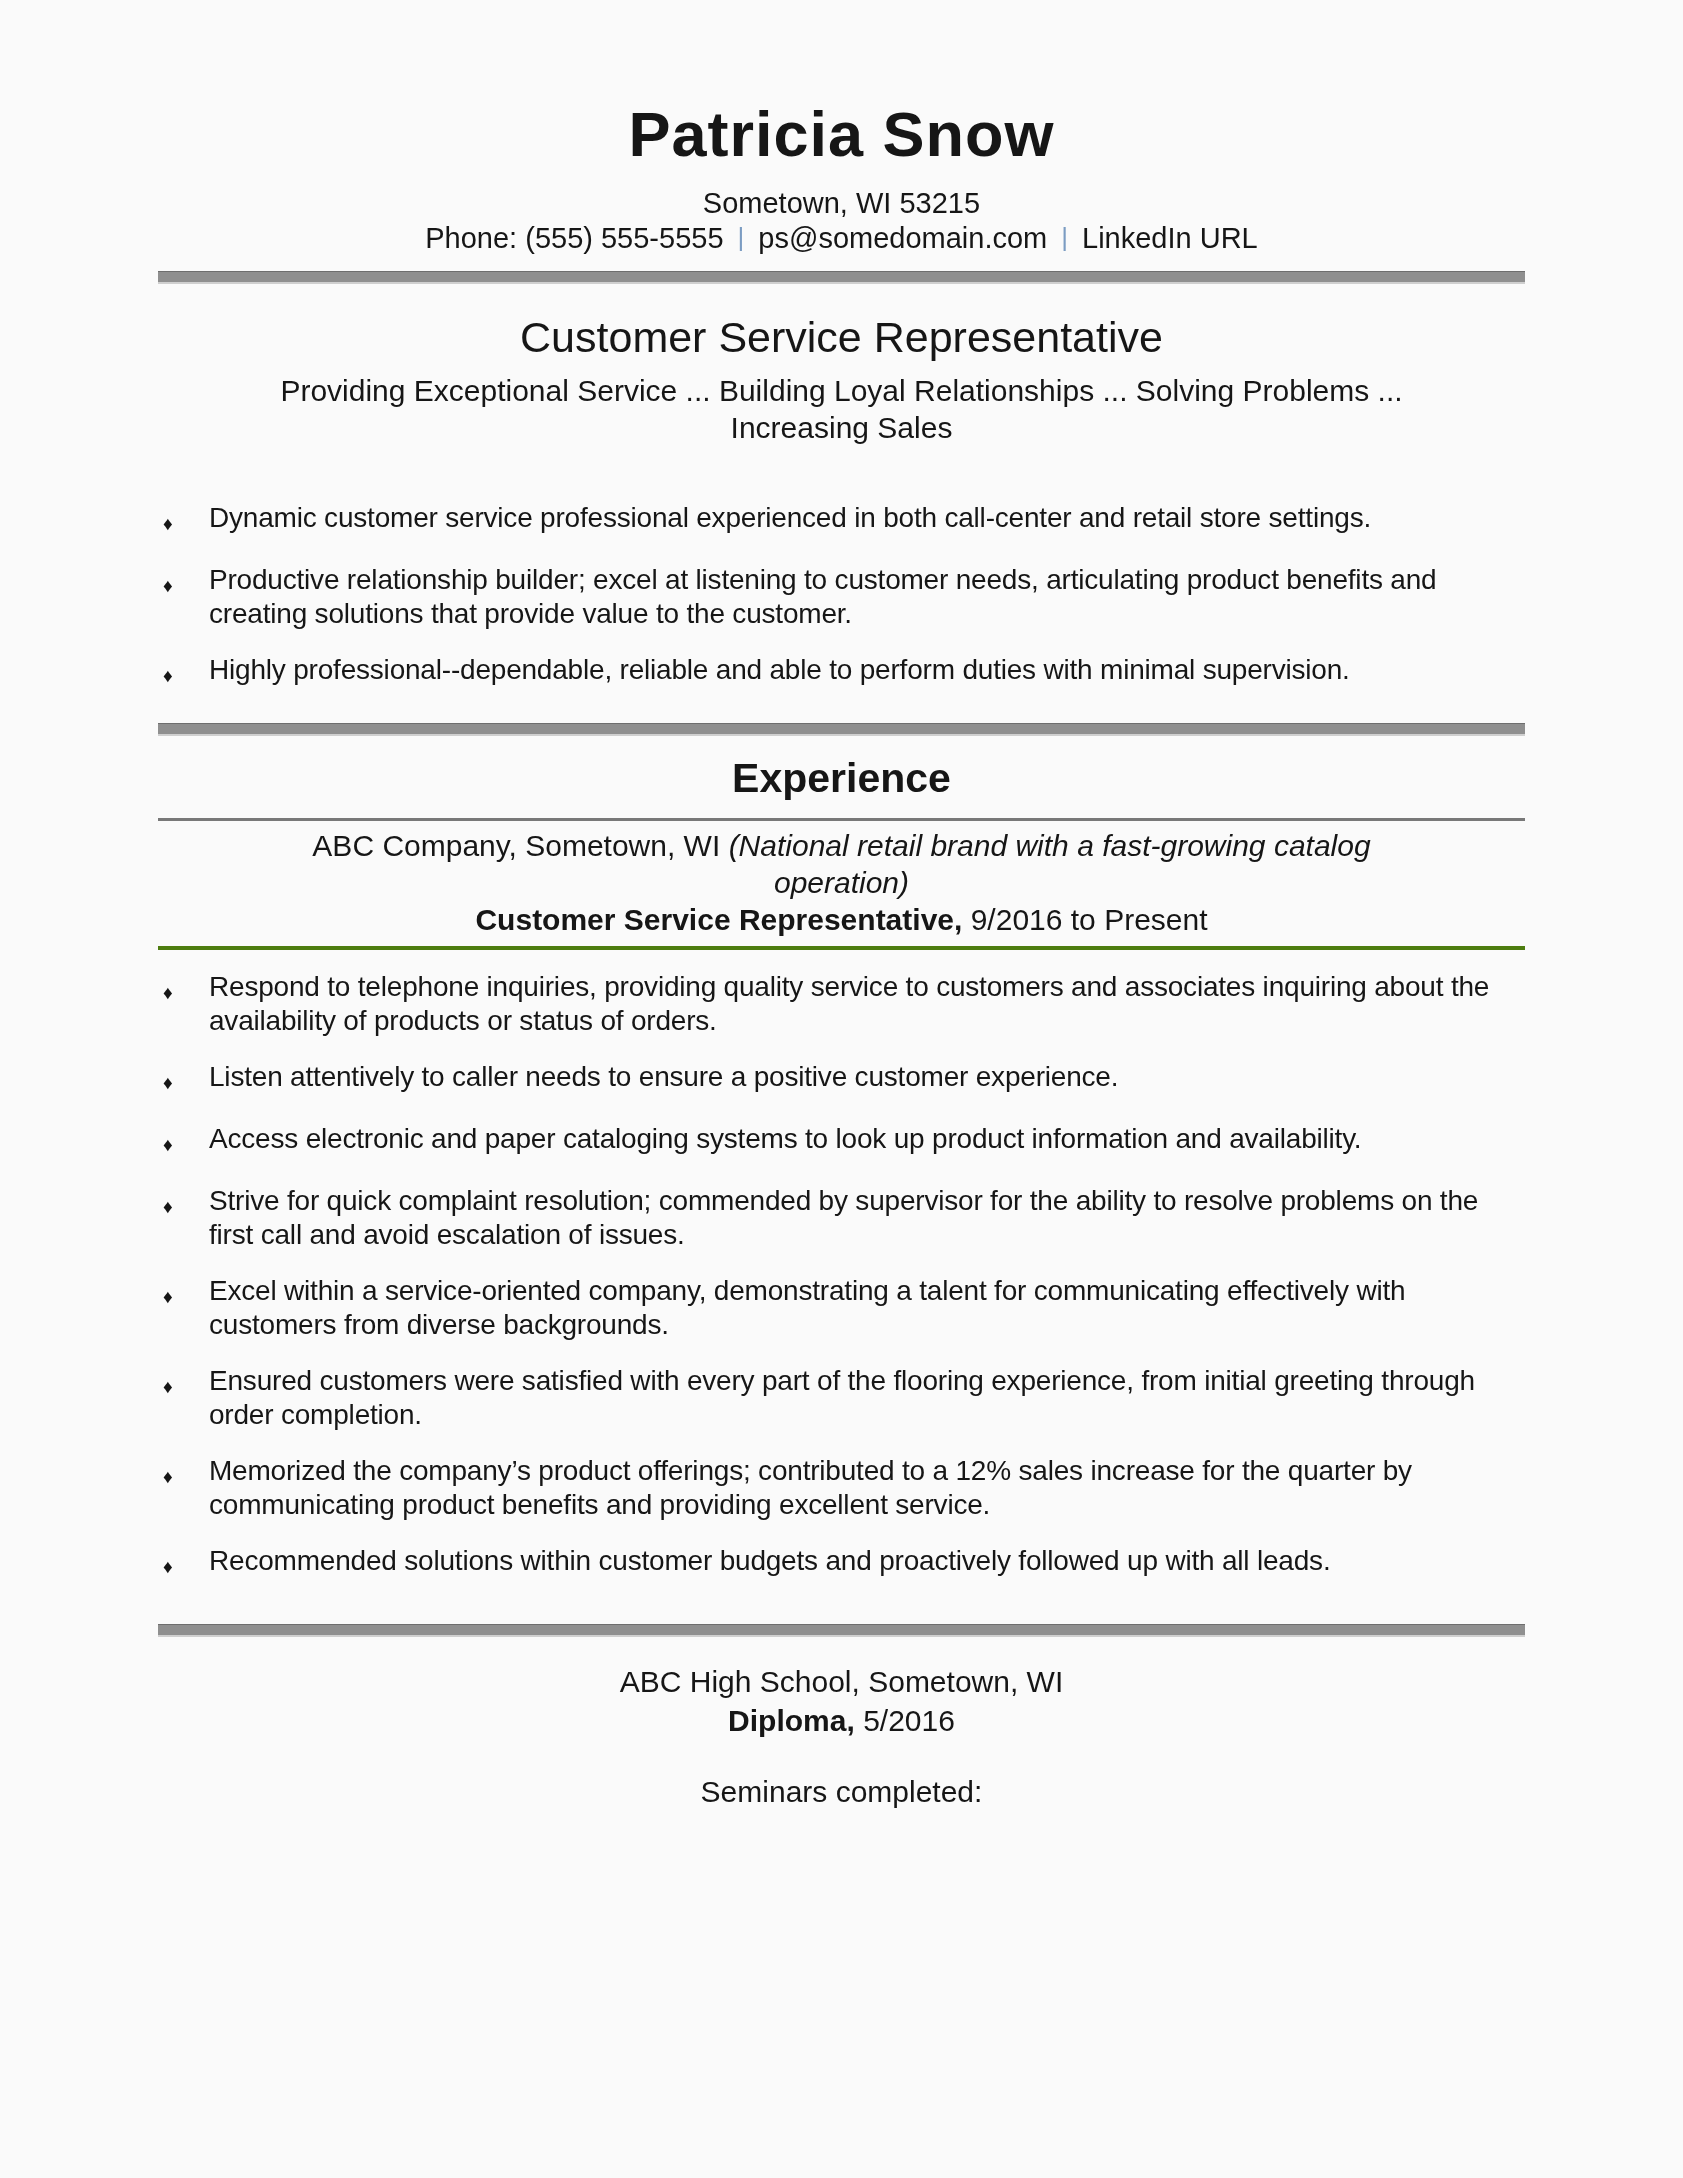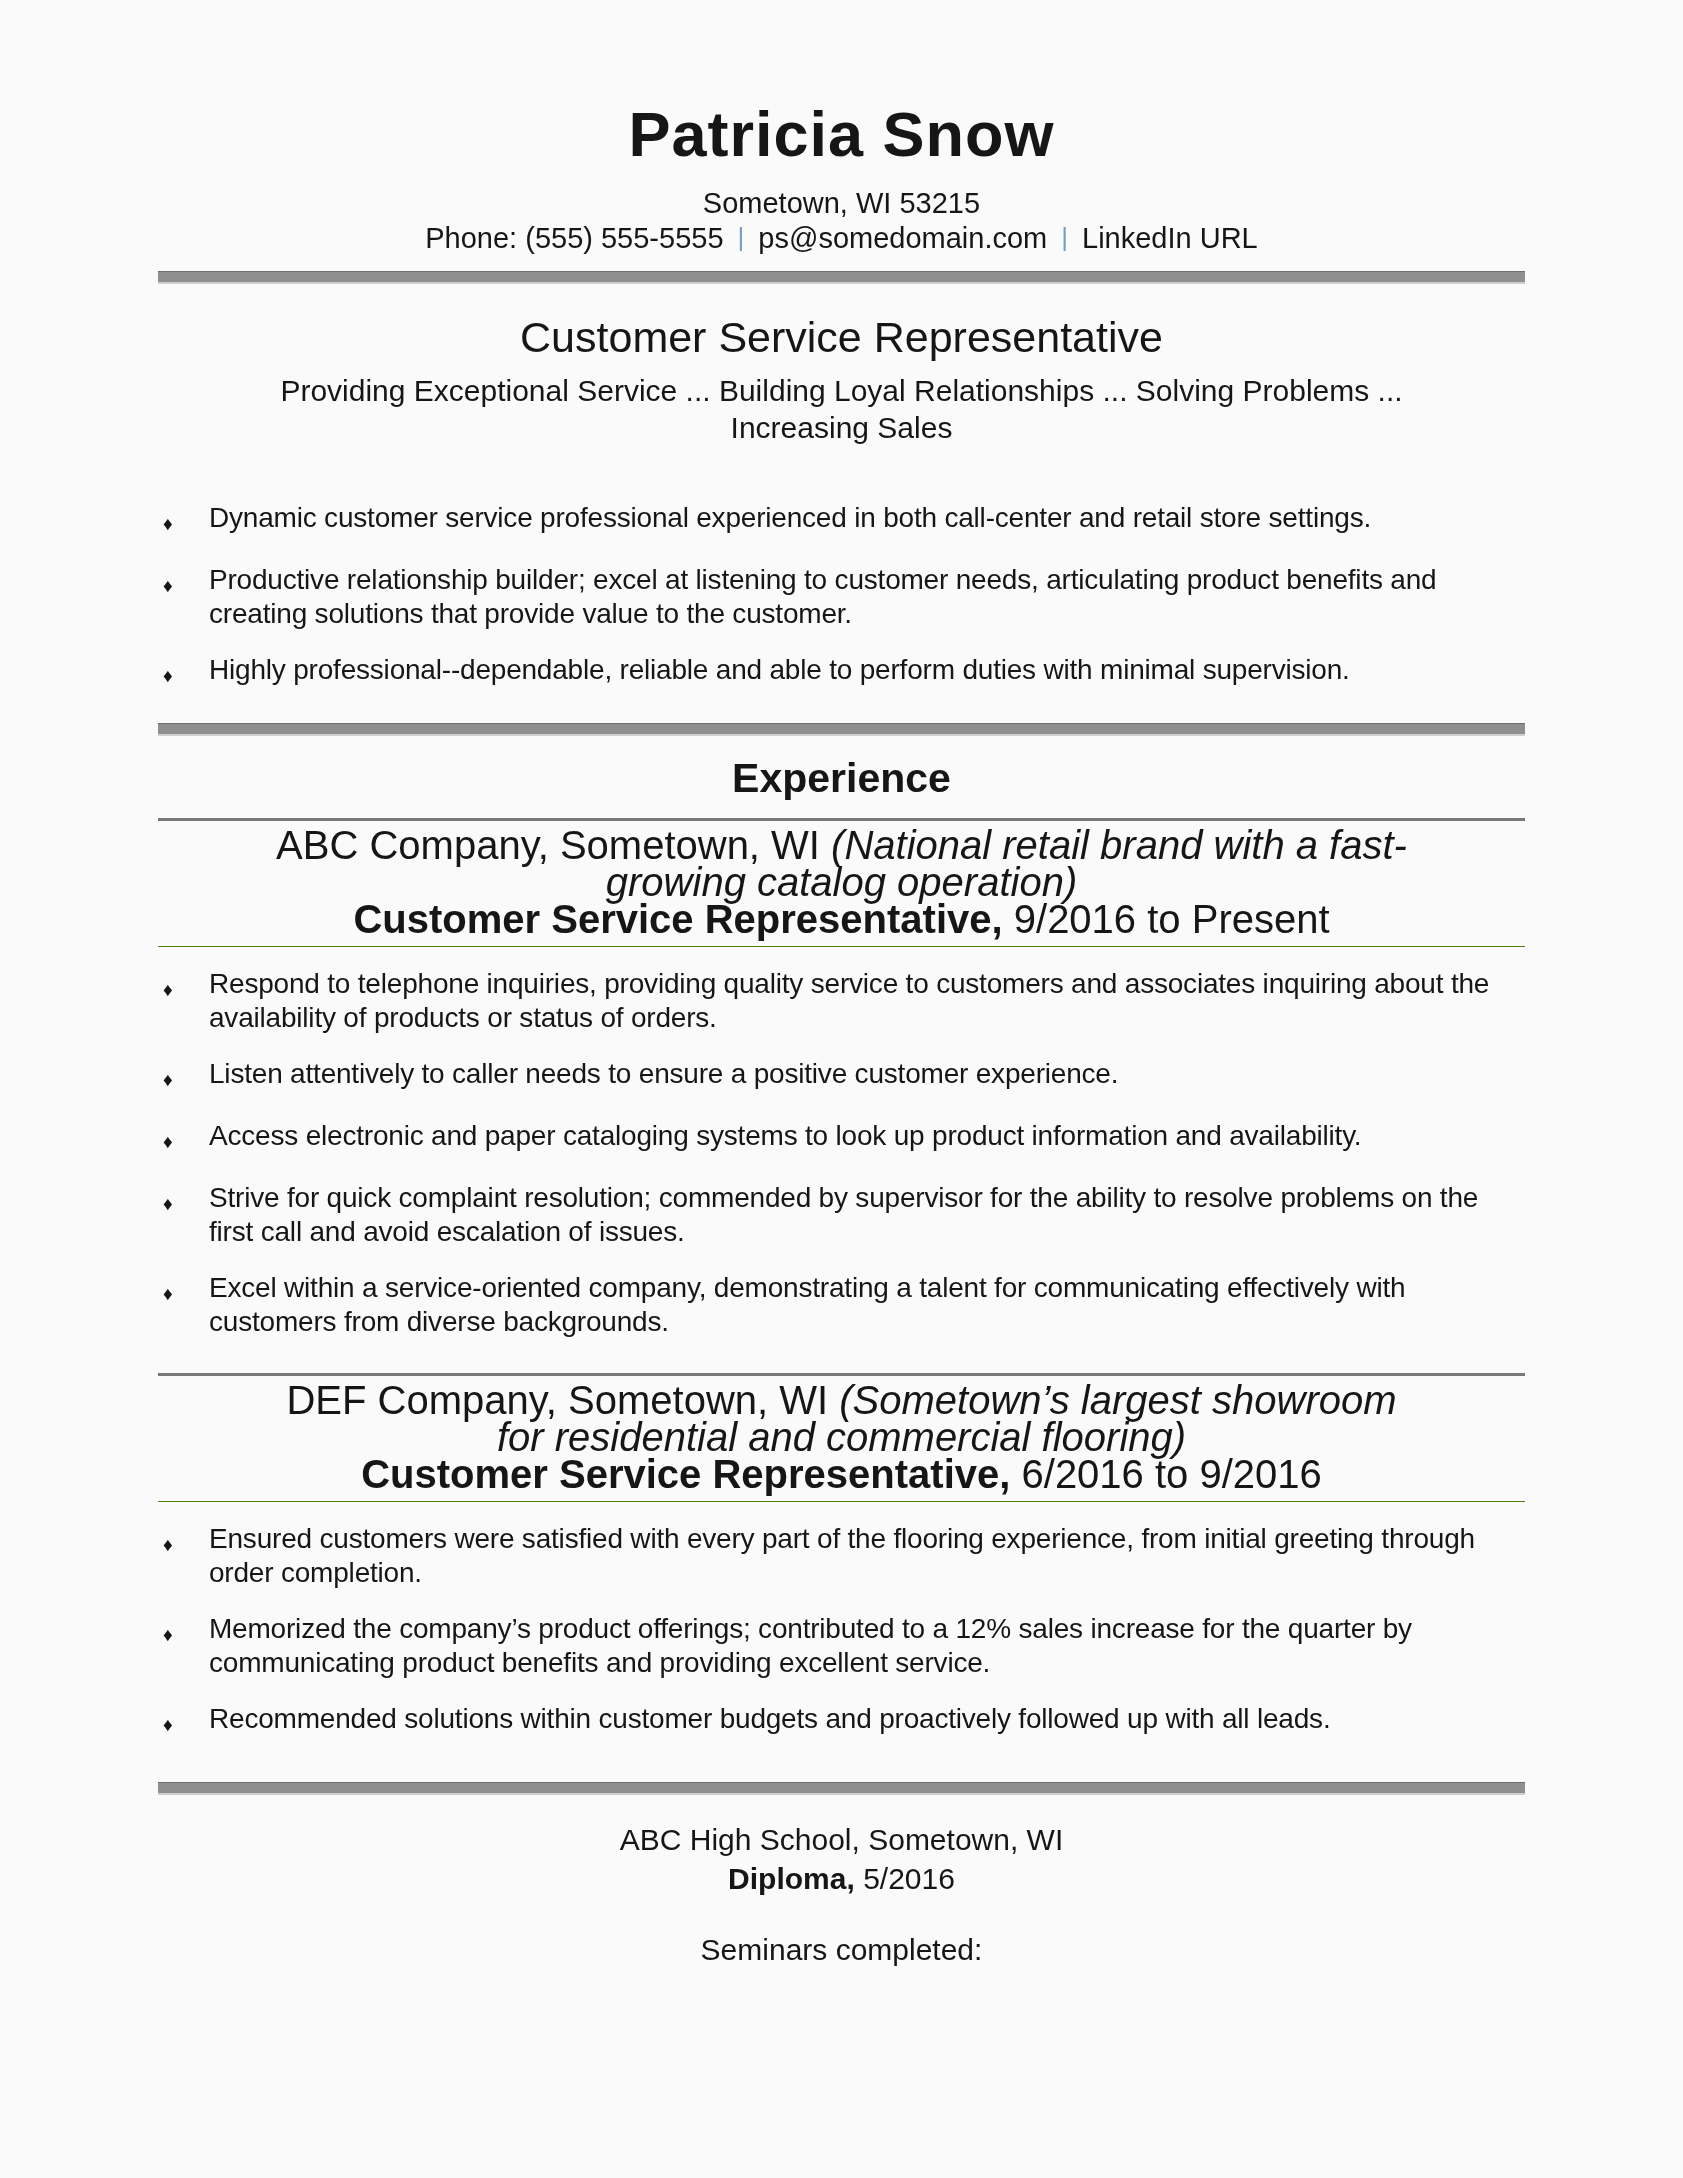--- a/index.html
+++ b/index.html
@@ -91,24 +91,24 @@
   .sect {
     margin: 20px 0 0 0;
     text-align: center;
     font-size: 41px;
     line-height: 44px;
     font-weight: 700;
   }
   .job-header {
     margin-top: 18px;
     border-top: 3px solid #787878;
-    border-bottom: 1px solid #4d7c0f;
+    border-bottom: 4px solid #4d7c0f;
     padding: 6px 0 8px 0;
     text-align: center;
-    font-size: 40px;
+    font-size: 30px;
     line-height: 37px;
   }
   .job-header .inner { max-width: 1158px; margin: 0 auto; }
   .job2 .job-header { margin-top: 34px; }
   .job ul.blist { margin-top: 20px; }
   .b { font-weight: 700; }
   .it { font-style: italic; }
 
   
   .edu-school {
@@ -194,30 +194,20 @@
           <span class="bt">Strive for quick complaint resolution; commended by supervisor for the ability to resolve problems on the first call and avoid escalation of issues.</span>
         </li>
       <li>
           <span class="dm">♦</span>
           <span class="bt">Excel within a service-oriented company, demonstrating a talent for communicating effectively with customers from diverse backgrounds.</span>
         </li>
     </ul>
   </section>
 
   <section class="job job2">
-    <div class="job-header">
-      <div class="inner">
-        <span>DEF Company, Sometown, WI</span>
-        <span class="it">(Sometown’s largest showroom for residential and commercial flooring)</span>
-      </div>
-      <div>
-        <span class="b">Customer Service Representative,</span>
-        <span>6/2016 to 9/2016</span>
-      </div>
-    </div>
     <ul class="blist">
       <li>
           <span class="dm">♦</span>
           <span class="bt">Ensured customers were satisfied with every part of the flooring experience, from initial greeting through order completion.</span>
         </li>
       <li>
           <span class="dm">♦</span>
           <span class="bt">Memorized the company’s product offerings; contributed to a 12% sales increase for the quarter by communicating product benefits and providing excellent service.</span>
         </li>
       <li>

